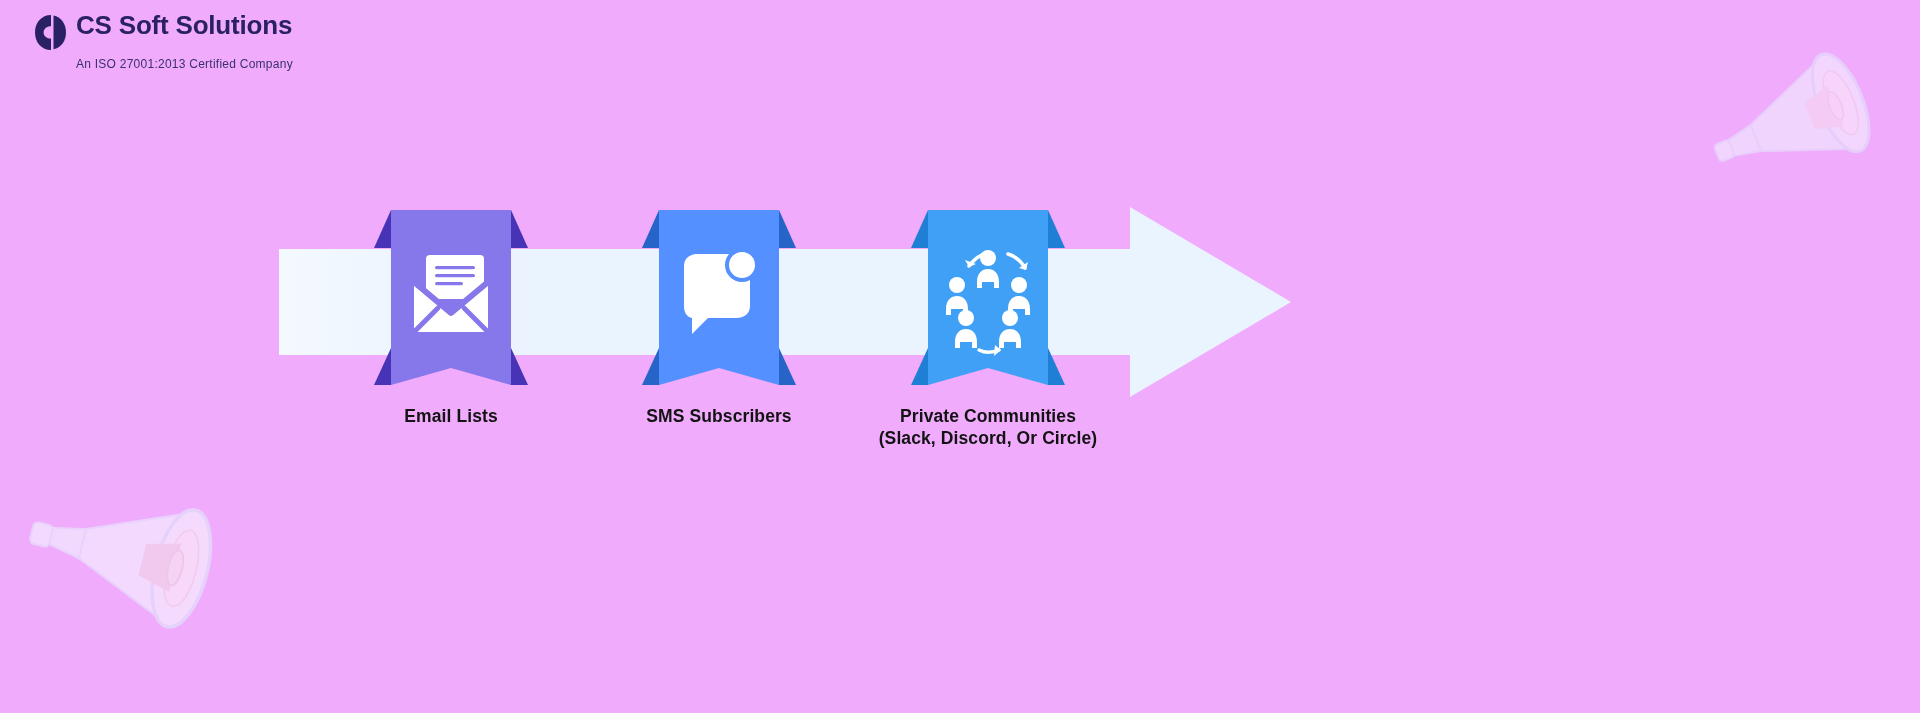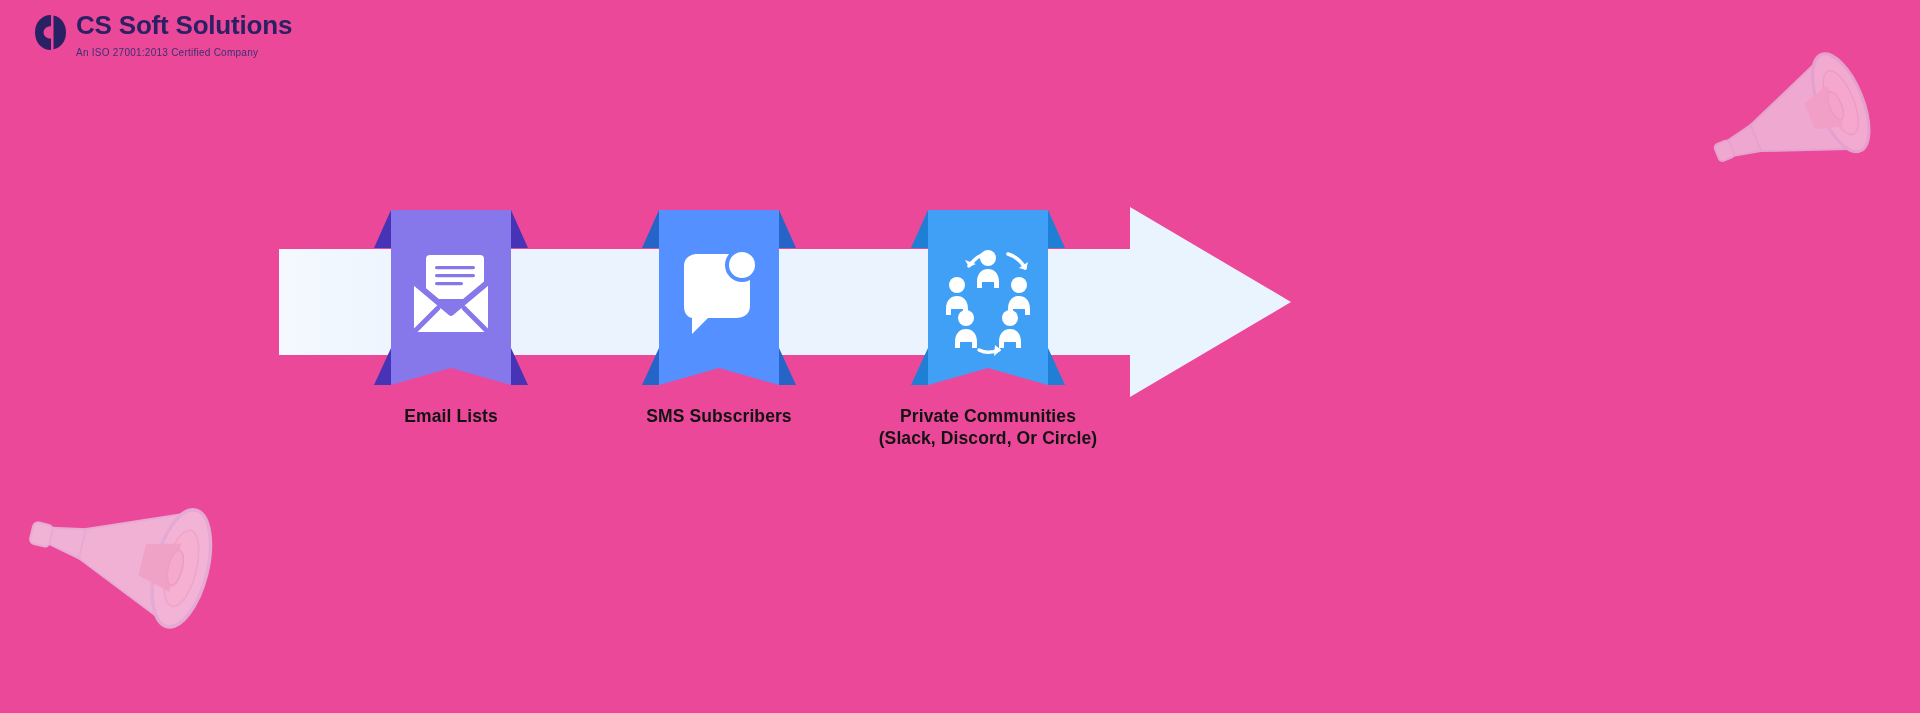--- a/index.html
+++ b/index.html
@@ -2,41 +2,41 @@
 <html><head>
 <meta charset="utf-8">
 <style>
   * { margin:0; padding:0; box-sizing:border-box; }
   html, body {
     width:1920px; height:713px;
     background:#ffffff;
     font-family:"Liberation Sans", sans-serif;
     overflow:hidden;
   }
-  .stage { position:relative; width:1920px; height:713px; background:#ec4899; }
+  .stage { position:relative; width:1920px; height:713px; background:#f0abfc; }
 
   
   .megaphone { position:absolute; pointer-events:none; }
   .megaphone svg { display:block; }
   #megaphone-top-right { right:-30px; top:10px; width:260px; height:200px; opacity:.55; }
   #megaphone-bottom-left { left:10px; bottom:35px; width:300px; height:230px; opacity:.6; }
 
   
   .logo-wrap {
     position:absolute; left:34px; top:12px;
     display:flex; align-items:flex-start; gap:9px;
   }
   .logo-mark { width:33px; height:37px; flex:none; margin-top:2px; }
   .logo-text { display:flex; flex-direction:column; line-height:1; }
   .logo-name {
     font-size:26px; font-weight:700; color:#2a2164;
     letter-spacing:-.2px; white-space:nowrap;
   }
   .logo-tagline {
-    font-size:10px; color:#3a3070; margin-top:10px;
+    font-size:12px; color:#3a3070; margin-top:20px;
     letter-spacing:.25px; white-space:nowrap;
   }
 
   
   .title {
     position:absolute; left:0; right:0; top:73px;
     text-align:center;
     font-size:27px; font-weight:700;
     letter-spacing:.4px;
     text-transform:uppercase;

